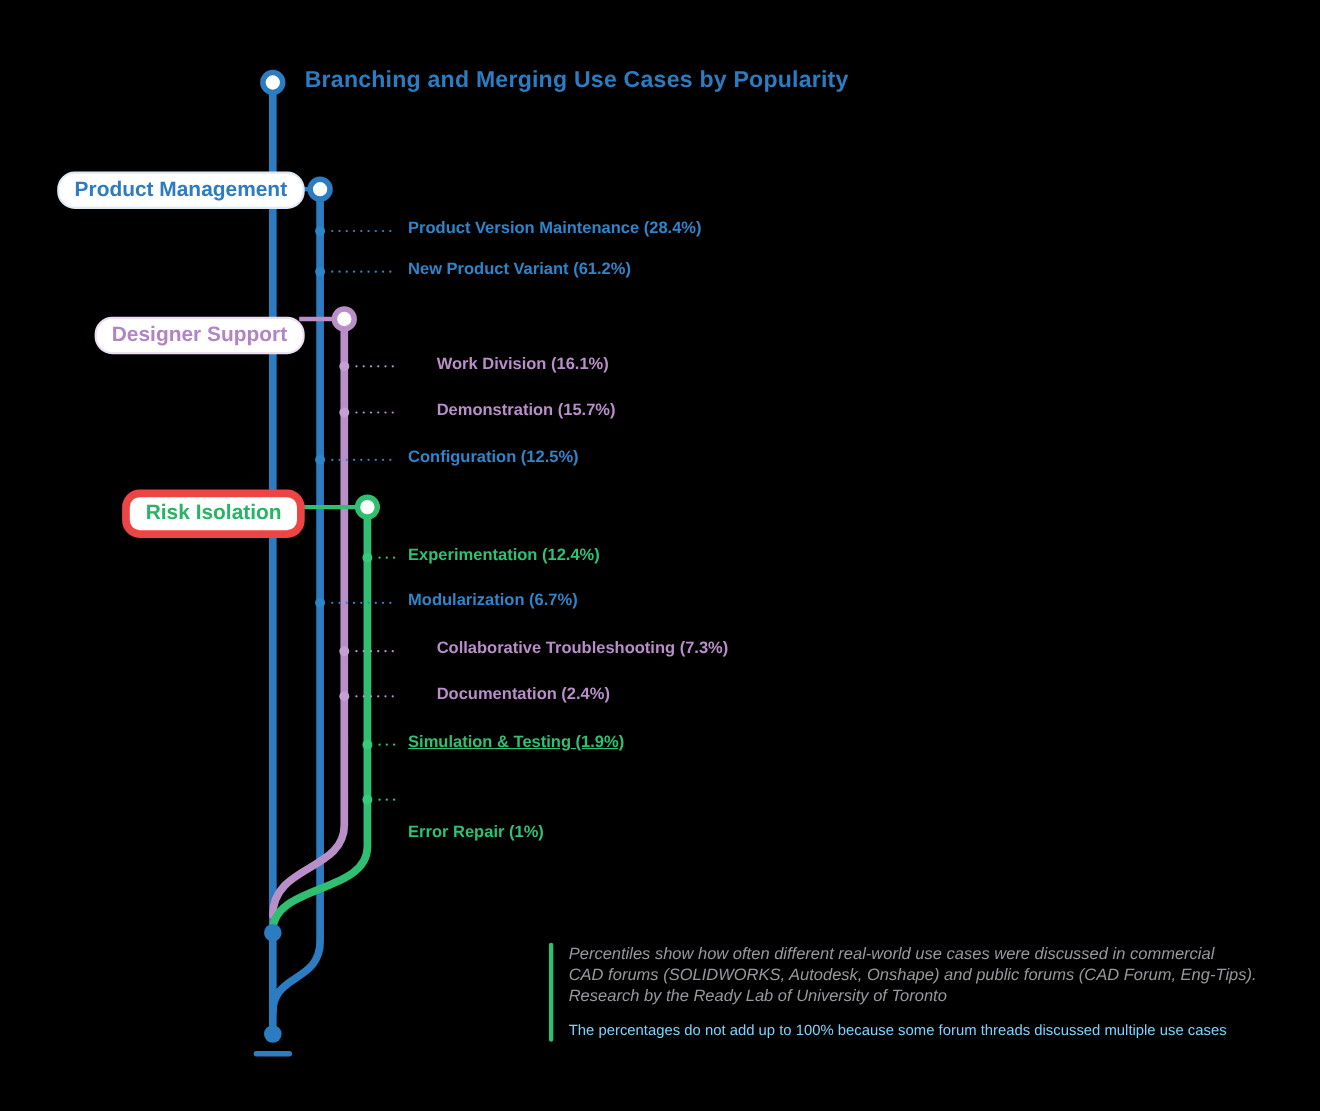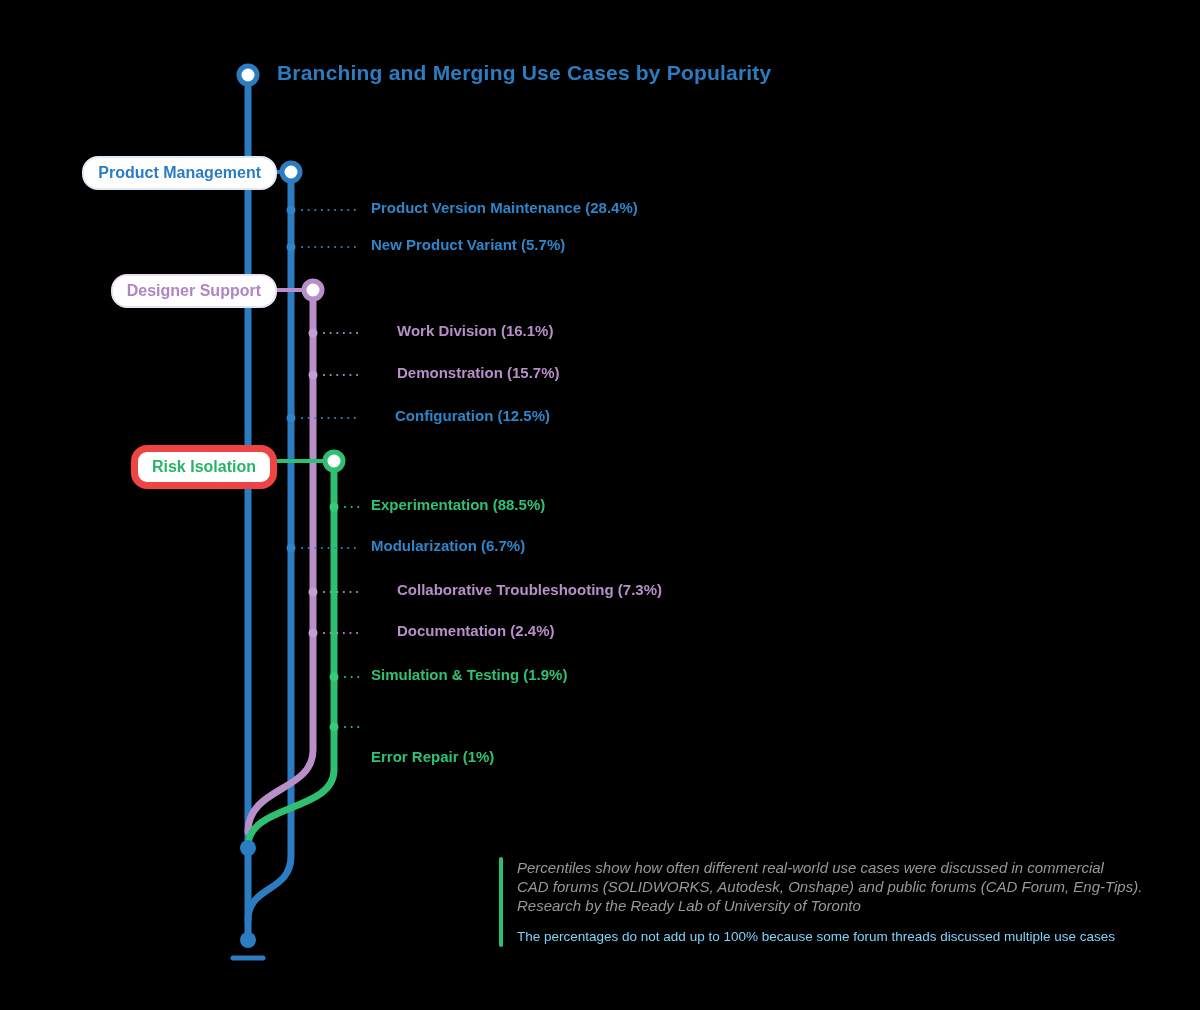--- a/index.html
+++ b/index.html
@@ -12,21 +12,21 @@
     position:relative;width:1200px;height:1010px;background:#000;
     font-family:"Liberation Sans","DejaVu Sans",sans-serif;overflow:hidden;
   }
   .graph-svg{position:absolute;left:0;top:0;}
   .title{
     position:absolute;left:277px;top:61px;
     font-size:21px;font-weight:bold;color:var(--blue);letter-spacing:.2px;white-space:nowrap;
   }
   .branch-label{
     position:absolute;right:923px;height:30px;line-height:30px;padding:0 14px;
-    border-radius:16px;background:#ffffff;font-weight:bold;font-size:16px;white-space:nowrap;
+    border-radius:16px;background:#ffffff;font-weight:bold;font-size:19px;white-space:nowrap;
   }
   .branch-label.blue{color:var(--blue);border:2px solid #dfeaf4;}
   .branch-label.purple{color:#b184c4;border:2px solid #ecdff2;}
   .branch-label.green{color:#27b466;border:7px solid #ef4444;}
   .commit-label{
     position:absolute;left:371px;font-size:15px;font-weight:bold;white-space:nowrap;
   }
   .c-blue{color:#2f85c9;}
   .c-purple{color:var(--purple);margin-left:26px;}
   .c-green{color:#2fc173;}
@@ -92,33 +92,33 @@
 
     <circle cx="248" cy="75" r="9" fill="#ffffff" stroke="#2b7cc1" stroke-width="5"></circle>
     <circle cx="291" cy="172" r="9" fill="#ffffff" stroke="#2b7cc1" stroke-width="5"></circle>
     <circle cx="313" cy="290" r="9" fill="#ffffff" stroke="#b98fc9" stroke-width="5"></circle>
     <circle cx="334" cy="461" r="9" fill="#ffffff" stroke="#2fbf70" stroke-width="5"></circle>
   </svg>
 
   <div class="title">Branching and Merging Use Cases by Popularity</div>
 
   <div class="branch-label blue" style="top:156px;">Product Management</div>
-  <div class="branch-label purple" style="top:274px;margin-left:48px;">Designer Support</div>
+  <div class="branch-label purple" style="top:288px;margin-left:48px;">Designer Support</div>
   <div class="branch-label green" style="top:445px;">Risk Isolation</div>
 
   <div class="commit-label c-blue" style="top:199px;">Product Version Maintenance (28.4%)</div>
-  <div class="commit-label c-blue" style="top:236px;">New Product Variant (5.7%)</div>
+  <div class="commit-label c-blue" style="top:236px;">New Product Variant (61.2%)</div>
   <div class="commit-label c-purple" style="top:322px;">Work Division (16.1%)</div>
   <div class="commit-label c-purple" style="top:364px;">Demonstration (15.7%)</div>
-  <div class="commit-label c-blue" style="top:407px;margin-left:24px;">Configuration (12.5%)</div>
-  <div class="commit-label c-green" style="top:496px;">Experimentation (88.5%)</div>
+  <div class="commit-label c-blue" style="top:407px;">Configuration (12.5%)</div>
+  <div class="commit-label c-green" style="top:496px;">Experimentation (12.4%)</div>
   <div class="commit-label c-blue" style="top:537px;">Modularization (6.7%)</div>
   <div class="commit-label c-purple" style="top:581px;">Collaborative Troubleshooting (7.3%)</div>
   <div class="commit-label c-purple" style="top:622px;">Documentation (2.4%)</div>
-  <div class="commit-label c-green" style="top:666px;">Simulation &amp; Testing (1.9%)</div>
+  <div class="commit-label c-green" style="top:666px;text-decoration:underline;">Simulation &amp; Testing (1.9%)</div>
   <div class="commit-label c-green" style="top:716px;margin-top:32px;">Error Repair (1%)</div>
 
   <div class="fn-bar"></div>
   <div class="fn-primary">
     <div>Percentiles show how often different real-world use cases were discussed in commercial</div>
     <div>CAD forums (SOLIDWORKS, Autodesk, Onshape) and public forums (CAD Forum, Eng-Tips).</div>
     <div>Research by the Ready Lab of University of Toronto</div>
   </div>
   <div class="fn-secondary">The percentages do not add up to 100% because some forum threads discussed multiple use cases</div>
 

